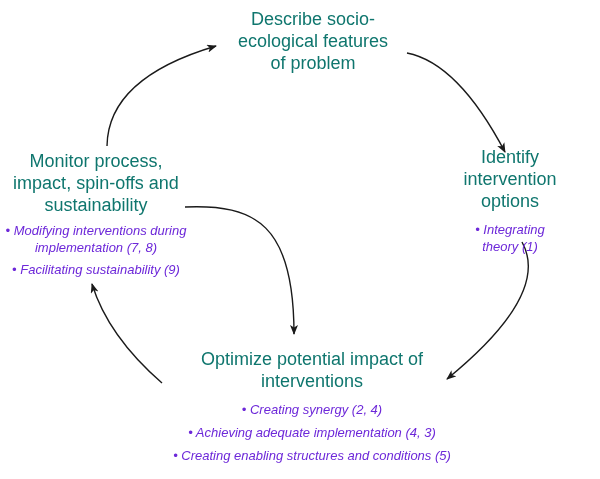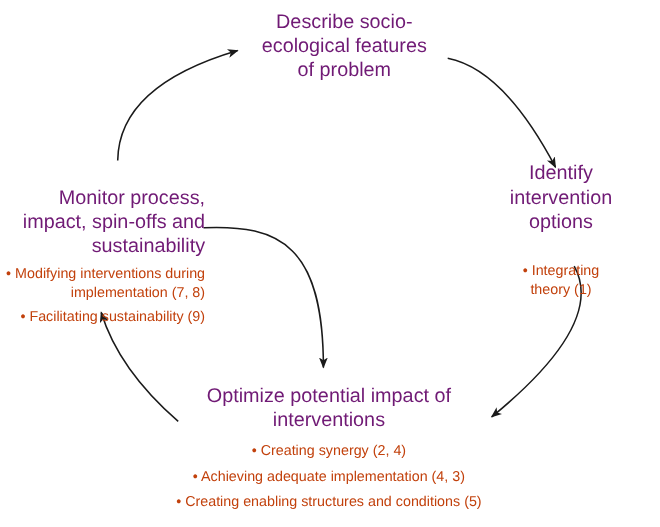--- a/index.html
+++ b/index.html
@@ -19,36 +19,37 @@
   }
   .node {
     position: absolute;
     transform: translateX(-50%);
     text-align: center;
   }
   .node-title {
     font-size: 18px;
     line-height: 22px;
     white-space: pre-line;
-    color: #701a75;
+    color: #0f766e;
   }
   .bullets { margin-top: 8px; }
   .bullet {
+    font-style: italic;
     font-size: 13px;
     line-height: 17px;
     white-space: pre-line;
-    color: #c2410c;
+    color: #6d28d9;
   }
   .bullet + .bullet { margin-top: 6px; }
   .node-describe { left: 313px; top: 8px; }
   .node-identify { left: 510px; top: 146px; }
-  .node-identify .bullets { margin-top: 25px; }
-  .node-optimize { left: 299px; top: 348px; }
+  .node-identify .bullets { margin-top: 9px; }
+  .node-optimize { left: 312px; top: 348px; }
   .node-optimize .bullets { margin-top: 9px; }
-  .node-monitor  { left: 96px;  top: 168px; text-align: right; }
+  .node-monitor  { left: 96px;  top: 150px; }
   .node-monitor .bullets { margin-top: 6px; }
   .node-monitor .bullet + .bullet { margin-top: 5px; }
 </style>
 </head>
 <body>
 
 <div class="frame">
 
   <svg class="arrows" viewBox="0 0 600 479" xmlns="http://www.w3.org/2000/svg">
     <defs>

